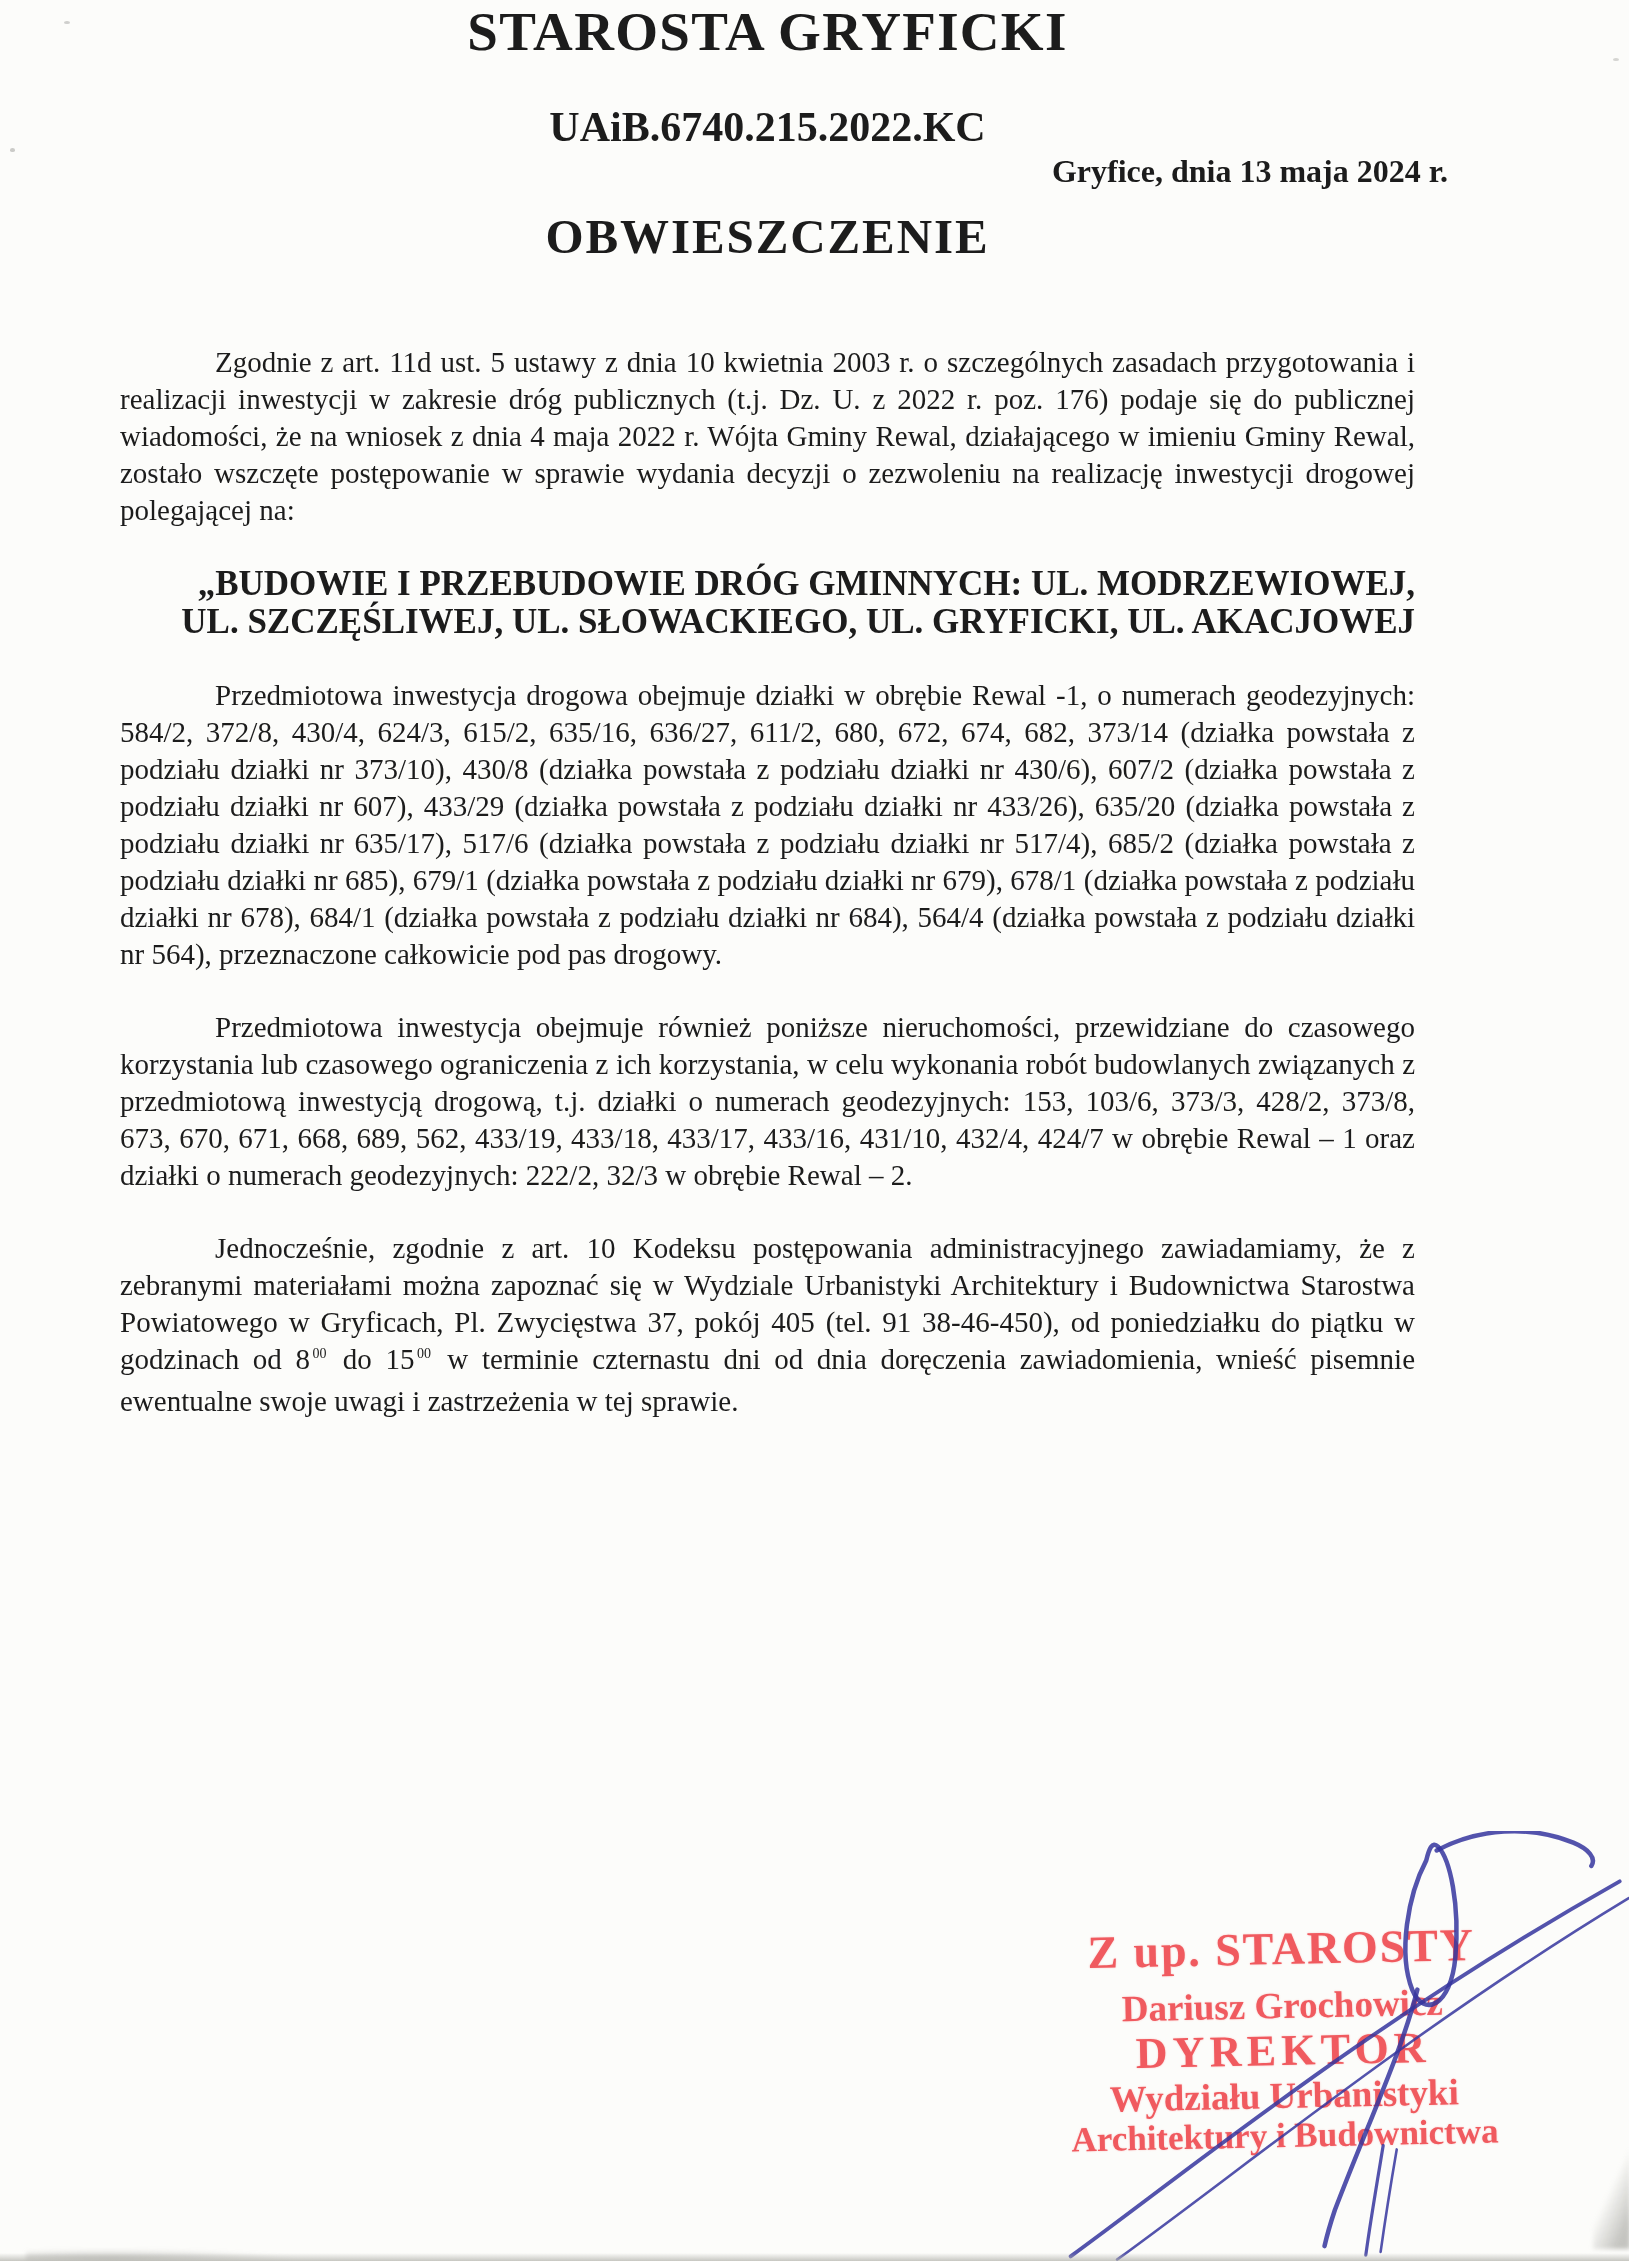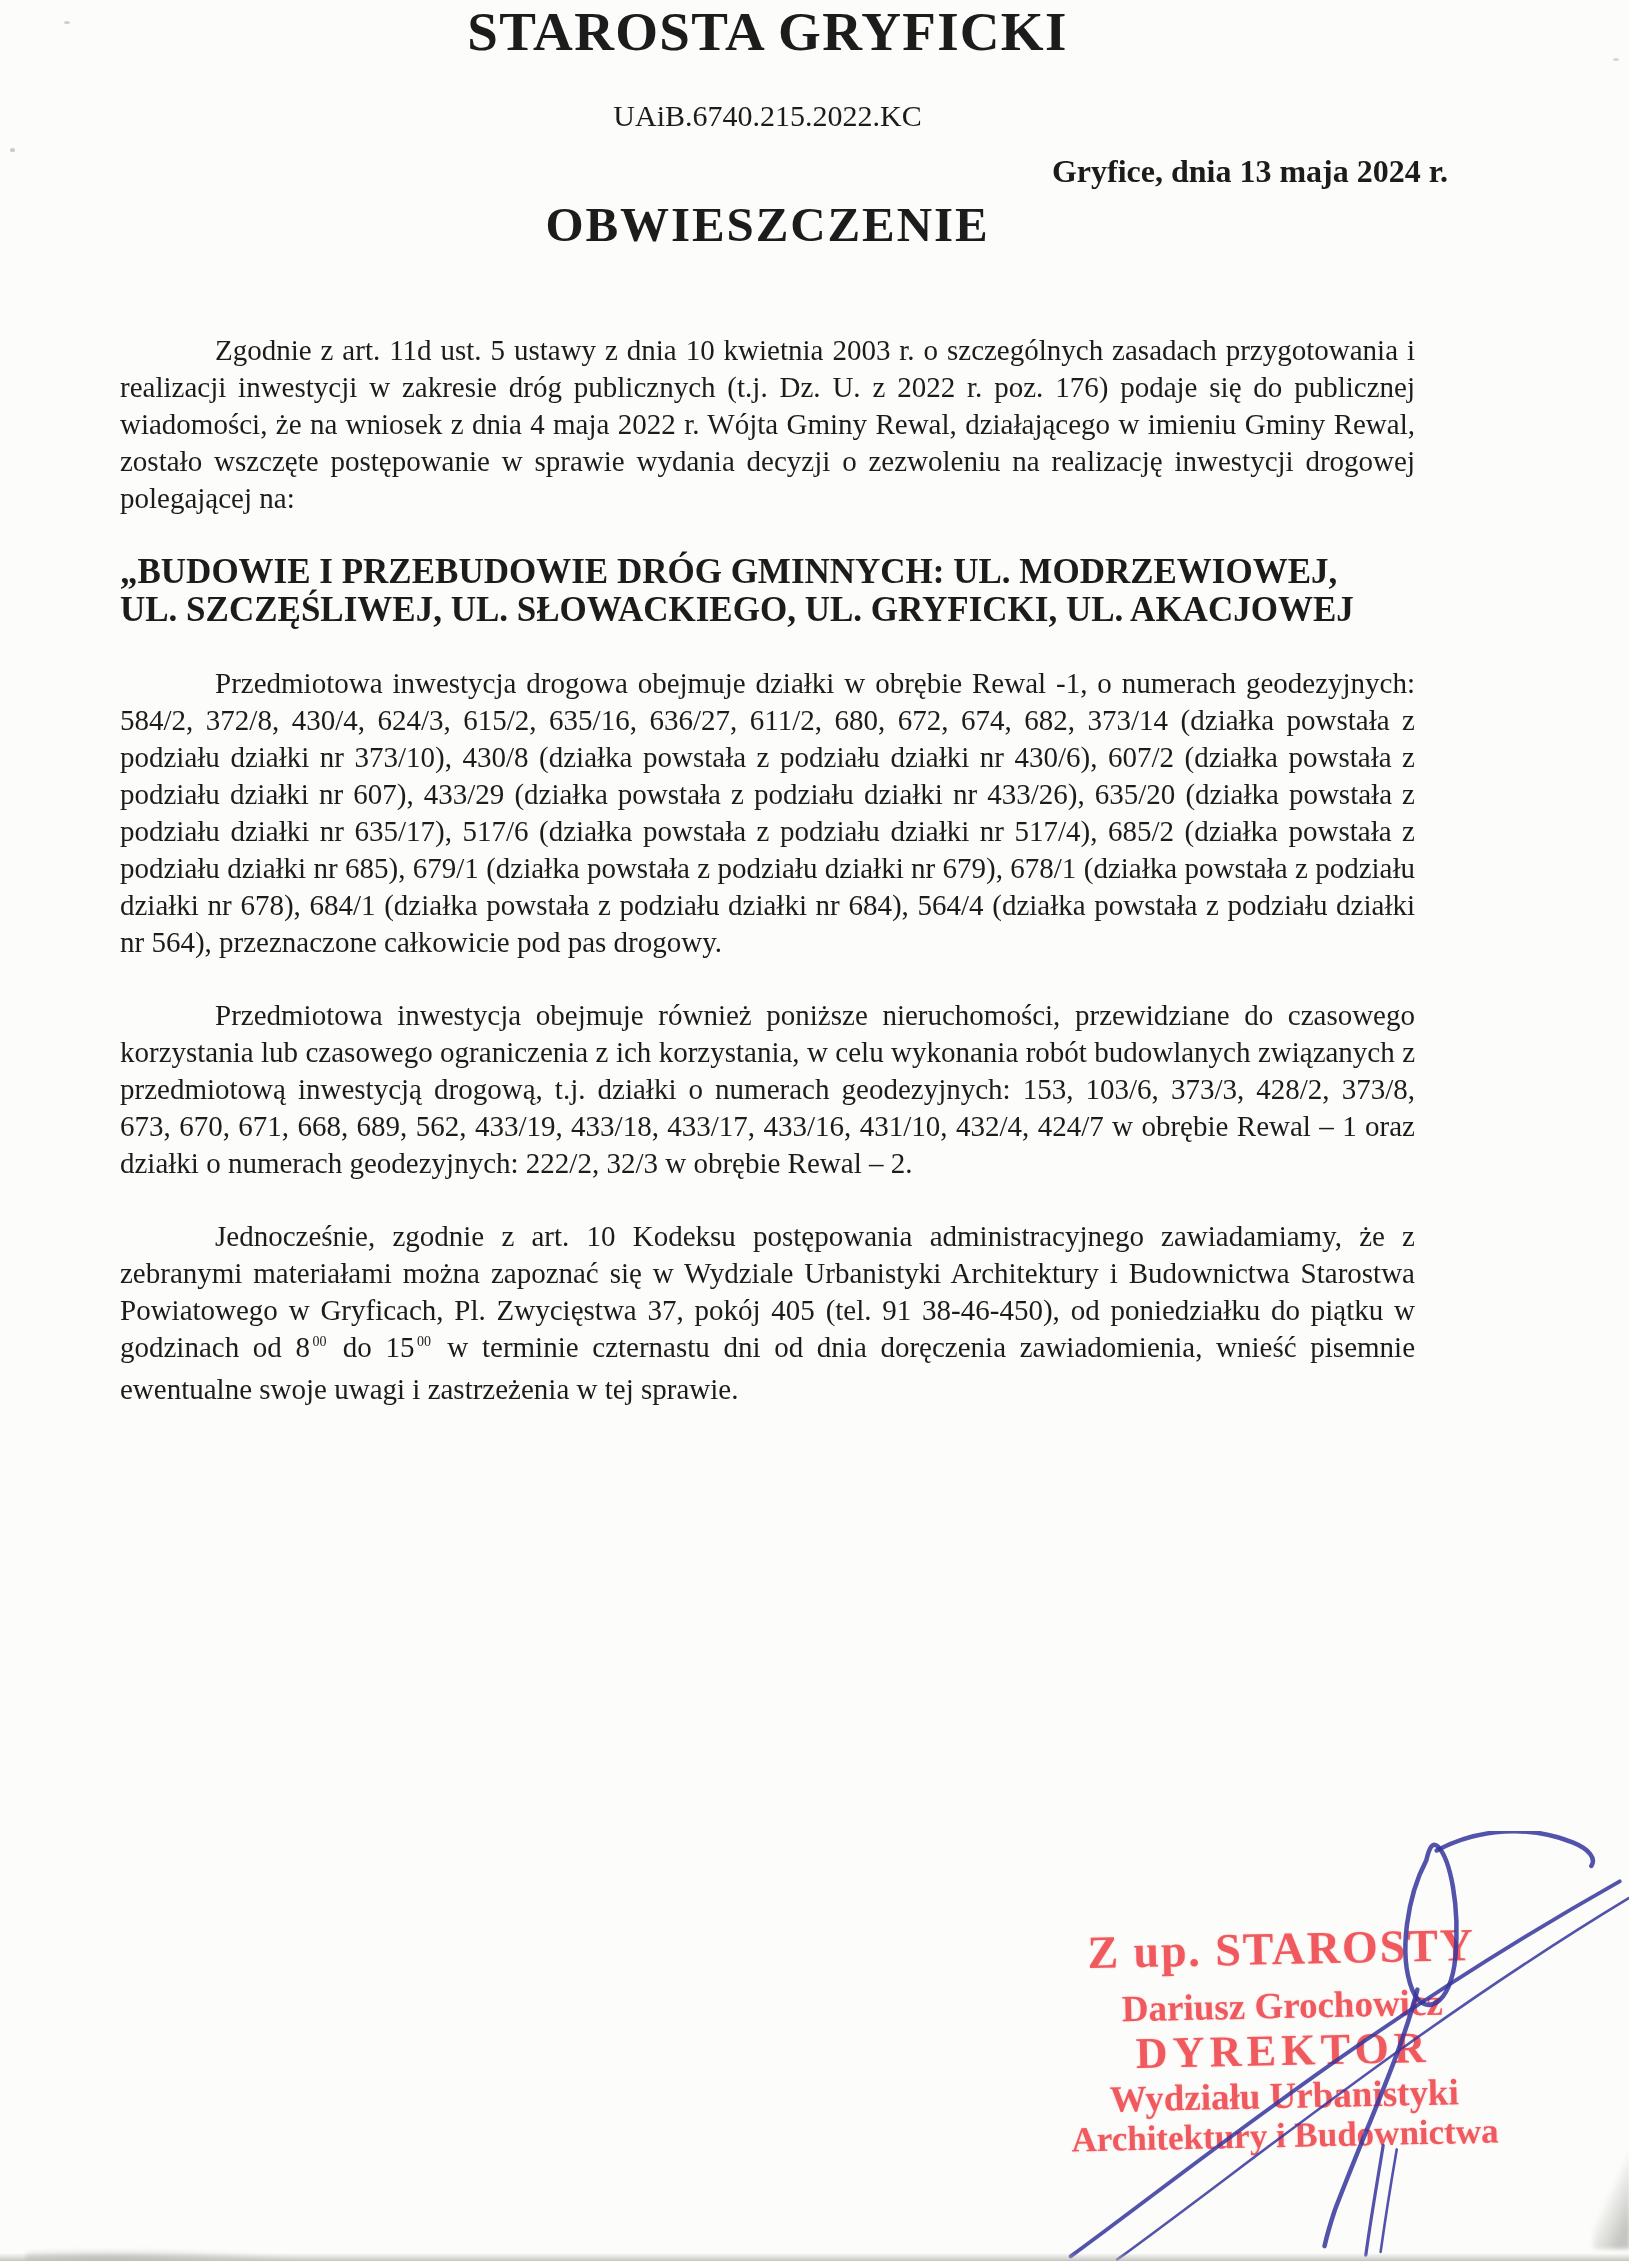--- a/index.html
+++ b/index.html
@@ -28,24 +28,24 @@
   }
   .title {
     margin: 0;
     font-size: 55px;
     line-height: 64px;
     font-weight: bold;
     text-align: center;
     letter-spacing: 1.3px;
   }
   .ref {
-    margin-top: 32px;
-    font-size: 30px;
+    margin-top: 44px;
+    font-size: 42px;
     line-height: 39px;
-    font-weight: normal;
+    font-weight: bold;
     text-align: center;
   }
   .obw {
     margin: 63px 0 0 0;
     font-size: 49px;
     line-height: 53px;
     font-weight: bold;
     text-align: center;
     letter-spacing: 1.9px;
   }
@@ -55,21 +55,21 @@
     line-height: 37px;
     text-align: justify;
     text-indent: 95px;
   }
   .first-p { margin-top: 81px; }
   .subject {
     margin: 0 0 36px 0;
     font-size: 35px;
     line-height: 38px;
     font-weight: bold;
-    text-align: left;
+    text-align: right;
   }
   .sup {
     font-size: 14px;
     position: relative;
     top: -11px;
     padding: 0 2.6px;
   }
   .stamp {
     position: absolute;
     left: 1051px;

